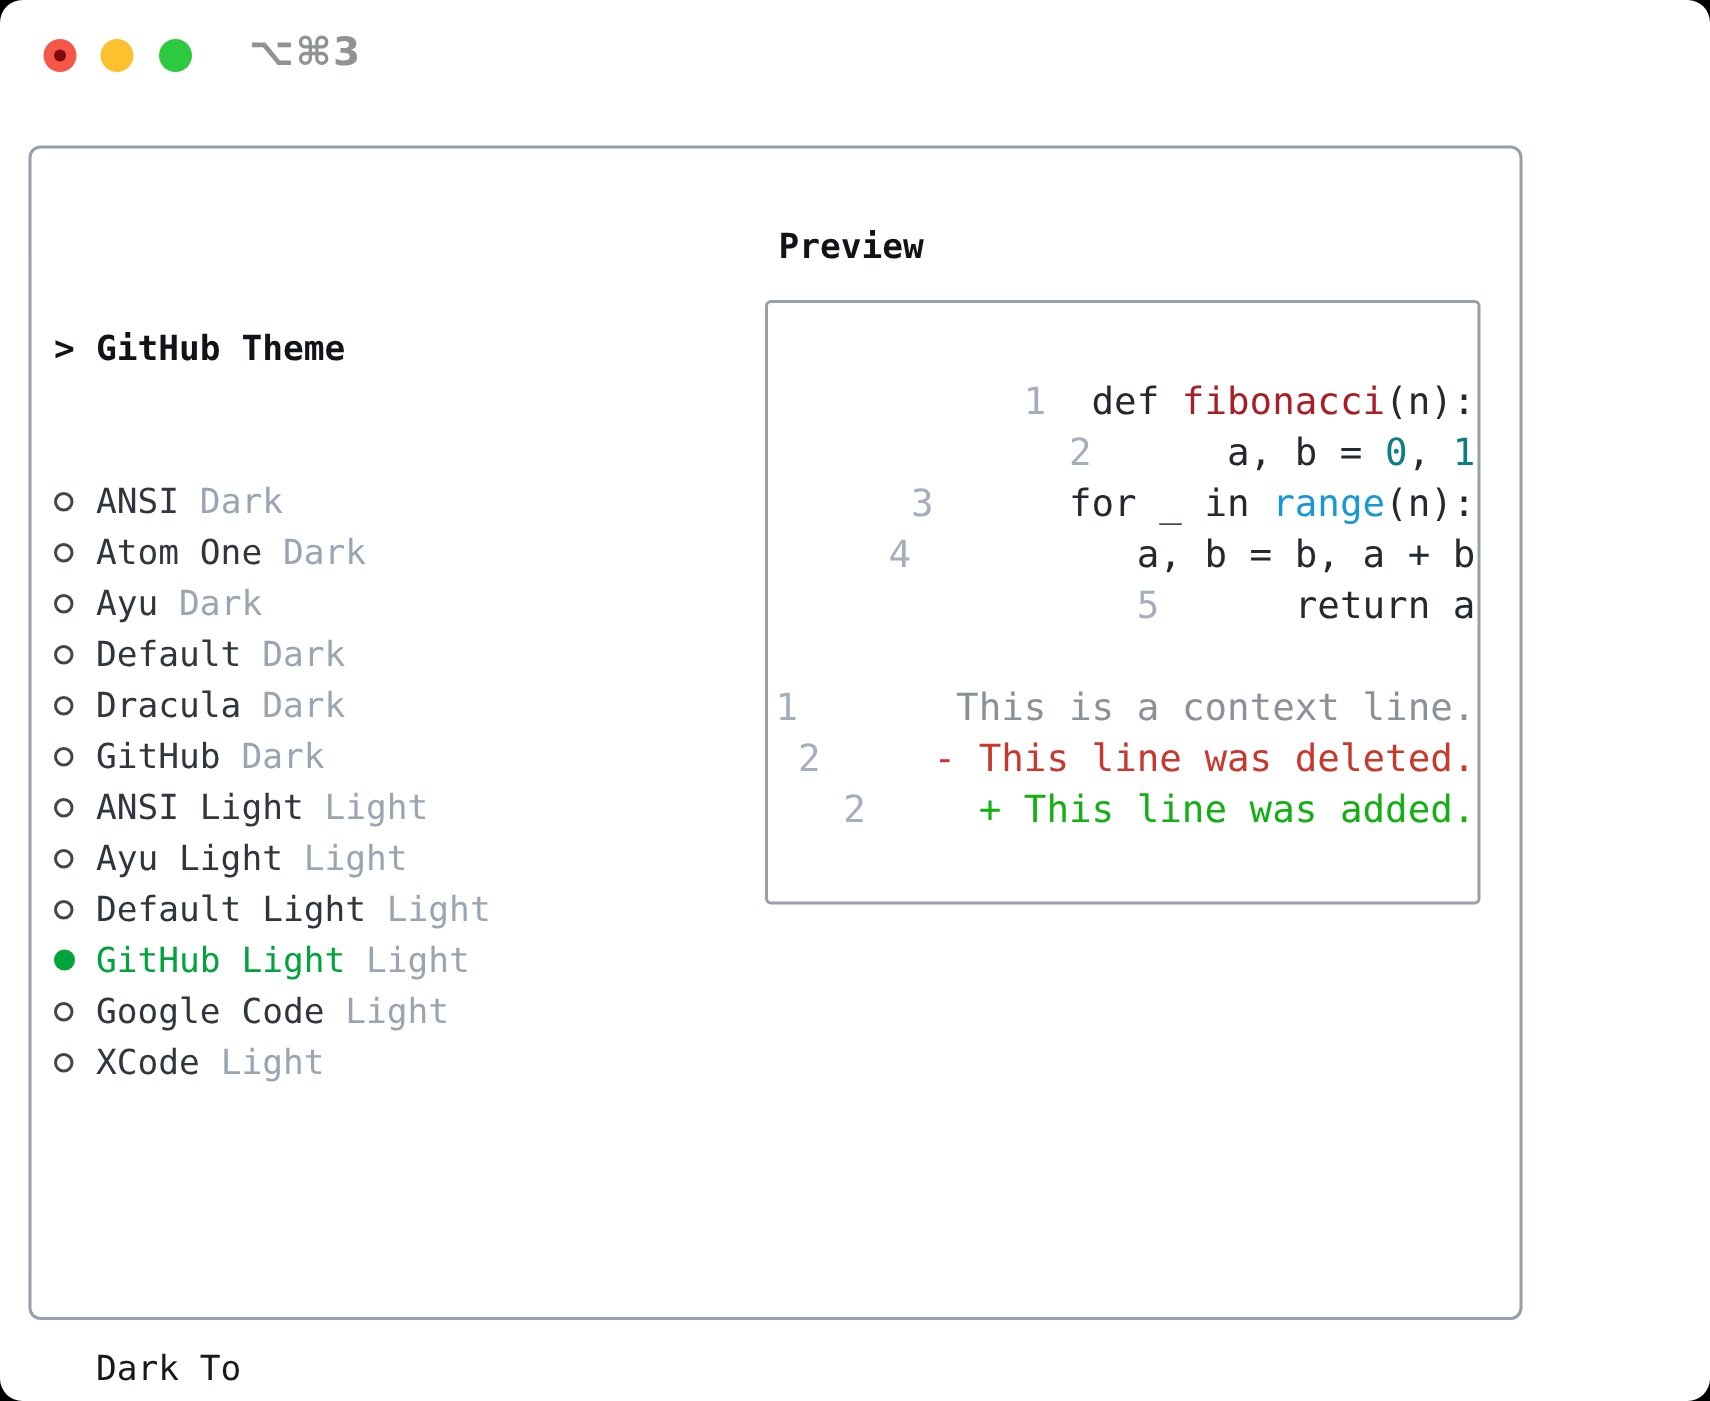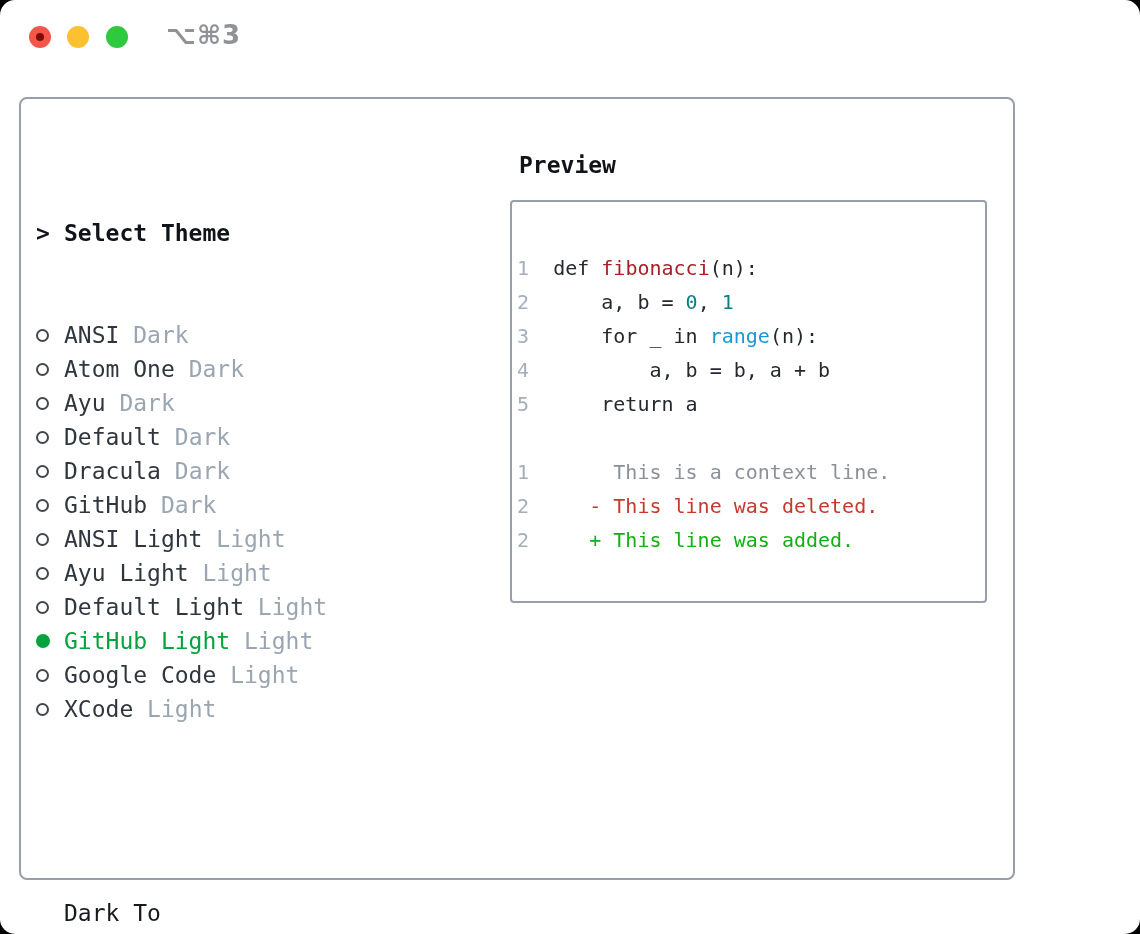--- a/index.html
+++ b/index.html
@@ -45,42 +45,42 @@
   .preview-label{
     position:absolute;left:482px;top:49px;
     font-size:23px;line-height:34px;font-weight:bold;color:#101418;white-space:pre;margin-left:16px;
   }
   .preview-box{
     position:absolute;left:489px;top:101px;width:473px;height:399px;
     border:2px solid #97a0aa;border-radius:4px;background:#fff;box-sizing:content-box;
   }
   .code{
     position:absolute;left:5px;top:49px;
-    font-size:20px;line-height:34px;white-space:pre;
+    font-size:25px;line-height:34px;white-space:pre;text-align:right;
   }
   .cline{height:34px;}
 </style>
 </head>
 <body>
 
 <div class="window">
 
   <div>
     <span class="tl-dot tl-red">
         <span class="inner"></span>
       </span>
     <span class="tl-dot tl-yellow"></span>
     <span class="tl-dot tl-green"></span>
     <span class="win-title">⌥⌘3</span>
   </div>
 
   <div class="content-box">
 
     <div class="left-pane">
-      <div class="row header"><span class="marker">&gt;</span><span>Select Theme</span></div>
+      <div class="row header"><span class="marker">&gt;</span><span>GitHub Theme</span></div>
       <div id="theme-list"><div class="row"><span class="marker"><span class="radio"></span></span><span style="color: rgb(48, 54, 61);">ANSI</span><span style="color: rgb(154, 165, 178);"> Dark</span></div><div class="row"><span class="marker"><span class="radio"></span></span><span style="color: rgb(48, 54, 61);">Atom One</span><span style="color: rgb(154, 165, 178);"> Dark</span></div><div class="row"><span class="marker"><span class="radio"></span></span><span style="color: rgb(48, 54, 61);">Ayu</span><span style="color: rgb(154, 165, 178);"> Dark</span></div><div class="row"><span class="marker"><span class="radio"></span></span><span style="color: rgb(48, 54, 61);">Default</span><span style="color: rgb(154, 165, 178);"> Dark</span></div><div class="row"><span class="marker"><span class="radio"></span></span><span style="color: rgb(48, 54, 61);">Dracula</span><span style="color: rgb(154, 165, 178);"> Dark</span></div><div class="row"><span class="marker"><span class="radio"></span></span><span style="color: rgb(48, 54, 61);">GitHub</span><span style="color: rgb(154, 165, 178);"> Dark</span></div><div class="row"><span class="marker"><span class="radio"></span></span><span style="color: rgb(48, 54, 61);">ANSI Light</span><span style="color: rgb(154, 165, 178);"> Light</span></div><div class="row"><span class="marker"><span class="radio"></span></span><span style="color: rgb(48, 54, 61);">Ayu Light</span><span style="color: rgb(154, 165, 178);"> Light</span></div><div class="row"><span class="marker"><span class="radio"></span></span><span style="color: rgb(48, 54, 61);">Default Light</span><span style="color: rgb(154, 165, 178);"> Light</span></div><div class="row"><span class="marker"><span class="radio filled"></span></span><span style="color: rgb(0, 163, 60);">GitHub Light</span><span style="color: rgb(154, 165, 178);"> Light</span></div><div class="row"><span class="marker"><span class="radio"></span></span><span style="color: rgb(48, 54, 61);">Google Code</span><span style="color: rgb(154, 165, 178);"> Light</span></div><div class="row"><span class="marker"><span class="radio"></span></span><span style="color: rgb(48, 54, 61);">XCode</span><span style="color: rgb(154, 165, 178);"> Light</span></div></div>
       <div class="row"></div>
       <div class="row apply-header"><span class="marker"></span><span>Dark To</span></div>
       
       
       
     </div>
 
     <div class="preview-label">Preview</div>
 

